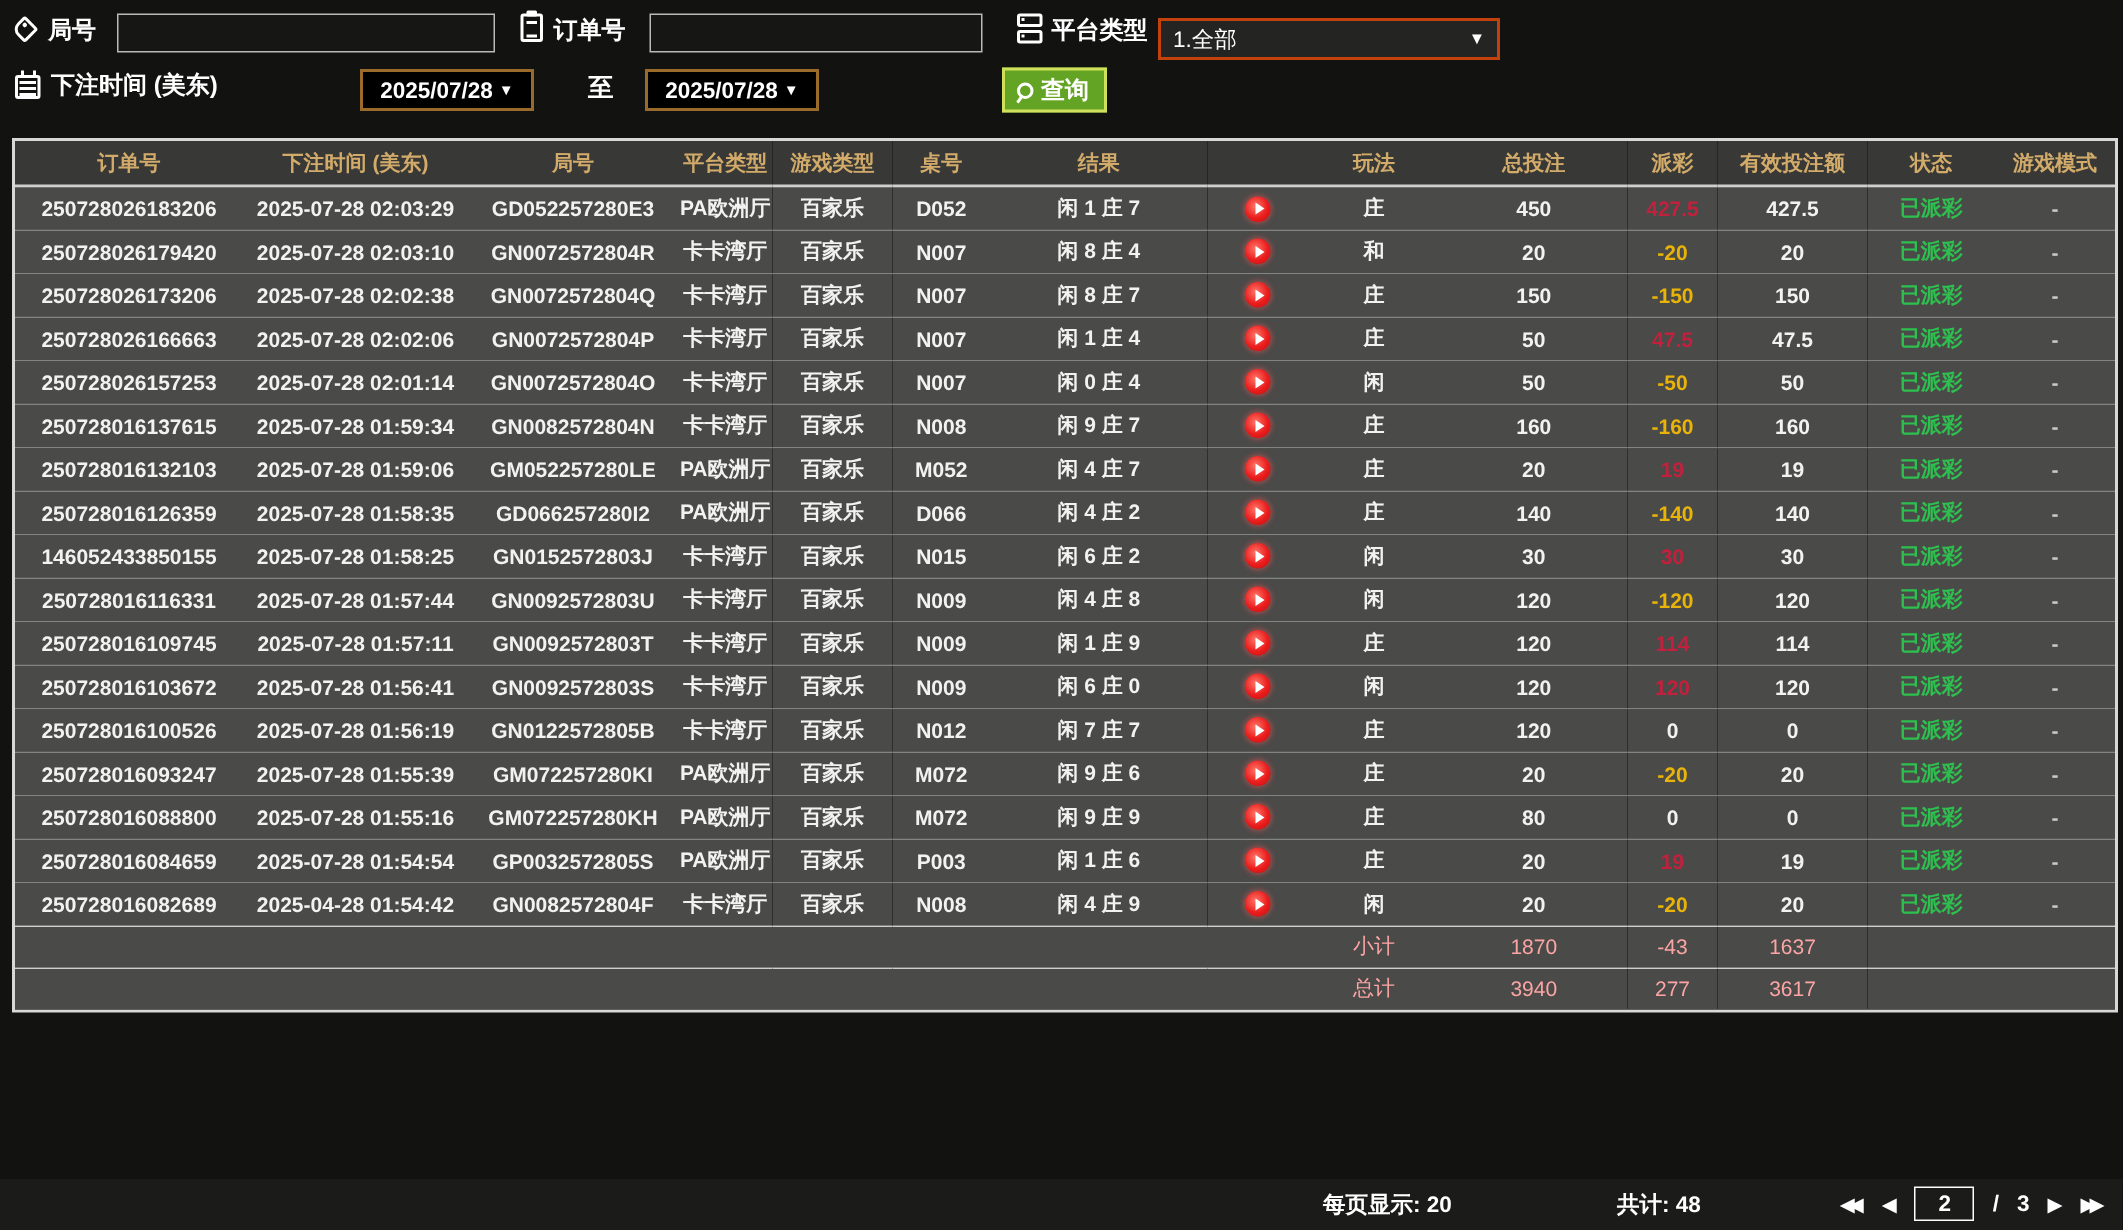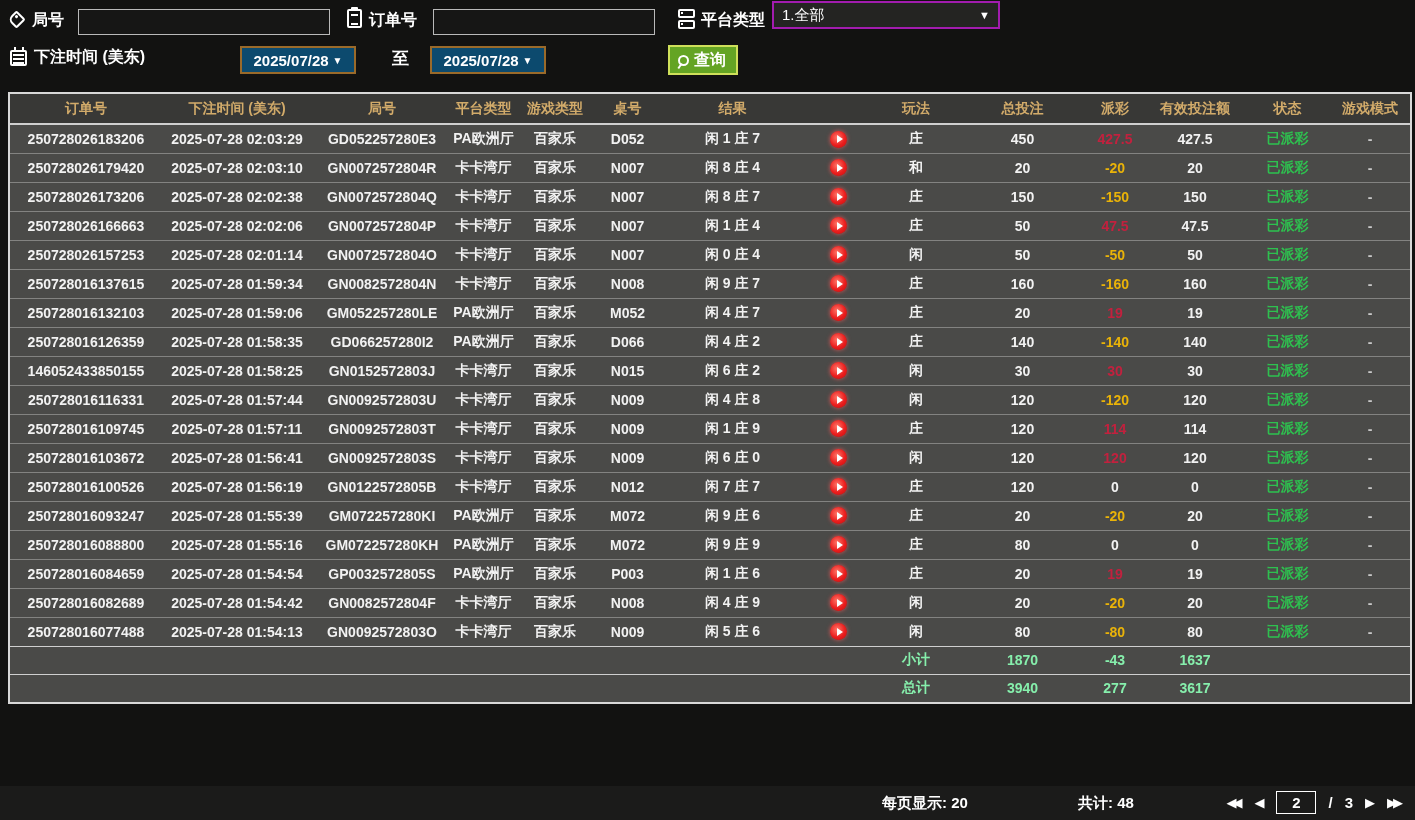--- a/index.html
+++ b/index.html
@@ -27,32 +27,32 @@
     border-top:2px solid #fff; border-bottom:2px solid #fff; }
   .lbl-order { left:369px; top:10px; }
   .inp-order { left:433px; top:9px; width:222px; height:26px; background:#161615;
     border:1px solid #b9b9b9; color:#fff; font-size:14px; padding:0 6px; outline:none; }
 
   .icon-server { left:678px; top:9px; width:17px; height:20px; display:flex;
     flex-direction:column; gap:2px; }
   .icon-server i { display:block; height:9px; border:2px solid #fff; border-radius:2px; position:relative; }
   .icon-server i::after { content:''; position:absolute; left:1px; top:1px; width:2px; height:2px; background:#fff; }
   .lbl-platform { left:701px; top:10px; }
-  .sel-platform { left:772px; top:1px; width:228px; height:28px; background:#242422;
-    border:2px solid #a21caf; color:#fff; font-size:15px; display:flex; align-items:center;
+  .sel-platform { left:772px; top:12px; width:228px; height:28px; background:#242422;
+    border:2px solid #c2410c; color:#fff; font-size:15px; display:flex; align-items:center;
     padding:0 8px; cursor:pointer; }
   .sel-platform .caret { margin-left:auto; font-size:11px; color:#fff; }
 
   .icon-cal { left:10px; top:50px; width:17px; height:16px; border:2px solid #fff; border-radius:2px; }
   .icon-cal::before { content:''; position:absolute; top:-5px; left:2px; width:2px; height:4px;
     background:#fff; box-shadow:8px 0 #fff; }
   .icon-cal::after { content:''; position:absolute; top:2px; left:1px; width:11px; height:2px;
     background:#fff; box-shadow:0 4px #fff, 0 8px #fff; }
   .lbl-bettime { left:34px; top:47px; }
-  .datebox { top:46px; width:116px; height:28px; background:#0c4a6e; border:2px solid #9a6a2a;
+  .datebox { top:46px; width:116px; height:28px; background:#000000; border:2px solid #9a6a2a;
     color:#fff; font-weight:bold; font-size:15px; display:flex; align-items:center;
     justify-content:center; gap:4px; cursor:pointer; }
   .date-from { left:240px; }
   .date-to   { left:430px; }
   .datebox .caret { font-size:10px; }
   .lbl-to { left:392px; top:47px; font-size:17px; }
 
   .btn-search { left:668px; top:45px; height:30px; padding:0 10px 0 8px; background:#64a424;
     border:2px solid #cfe05a; color:#fff; font-weight:bold; font-size:16px;
     display:flex; align-items:center; gap:5px; cursor:pointer; }
@@ -68,21 +68,21 @@
     border-bottom:2px solid #cfcfcf; }
   tbody tr { background:#4a4a48; }
   tbody tr + tr { border-top:1px solid #838381; }
   tbody td { height:29px; color:#f2f2f2; font-size:14px; font-weight:600; }
   td.c-payout.pos  { color:#c2213e; }
   td.c-payout.neg  { color:#eab308; }
   td.c-payout.zero { color:#f2f2f2; }
   td.c-status { color:#2ec04f; }
   td.c-mode { color:#c9c9c9; }
   tr.totals { background:#4a4a48; border-top:1px solid #cfcfcf; }
-  tr.totals td { height:28px; color:#86efac; font-weight:bold; font-size:14px; }
+  tr.totals td { height:28px; color:#fca5a5; font-weight:normal; font-size:14px; }
   .play-btn { display:inline-flex; align-items:center; justify-content:center;
     width:17px; height:17px; border-radius:50%; vertical-align:middle; cursor:pointer;
     background:radial-gradient(circle at 42% 38%, #ff7668 0%, #ea1d1d 55%, #c40c0c 100%);
     box-shadow:0 0 4px rgba(255,90,90,.75); }
   .play-btn::after { content:''; display:block; margin-left:2px; border-left:6px solid #fff;
     border-top:4px solid transparent; border-bottom:4px solid transparent; }
 
   
   .pager-bar { position:absolute; left:0; top:786px; width:1415px; height:34px; background:#1b1b1a;padding-left:41px; }
   .pager-bar .txt { position:absolute; top:8px; color:#fff; font-size:15px; font-weight:600; }
@@ -425,47 +425,31 @@
             <td><span class="play-btn"></span></td>
             <td class="c-method">庄</td>
             <td class="c-bet">20</td>
             <td class="c-payout pos">19</td>
             <td class="c-valid">19</td>
             <td class="c-status">已派彩</td>
             <td class="c-mode">-</td>
           </tr>
           <tr>
             <td class="c-order">250728016082689</td>
-            <td class="c-time">2025-07-28 01:54:42</td>
+            <td class="c-time">2025-04-28 01:54:42</td>
             <td class="c-round">GN0082572804F</td>
             <td class="c-platform">卡卡湾厅</td>
             <td class="c-game">百家乐</td>
             <td class="c-table">N008</td>
             <td class="c-result">闲 4 庄 9</td>
             <td><span class="play-btn"></span></td>
             <td class="c-method">闲</td>
             <td class="c-bet">20</td>
             <td class="c-payout neg">-20</td>
             <td class="c-valid">20</td>
-            <td class="c-status">已派彩</td>
-            <td class="c-mode">-</td>
-          </tr>
-          <tr>
-            <td class="c-order">250728016077488</td>
-            <td class="c-time">2025-07-28 01:54:13</td>
-            <td class="c-round">GN0092572803O</td>
-            <td class="c-platform">卡卡湾厅</td>
-            <td class="c-game">百家乐</td>
-            <td class="c-table">N009</td>
-            <td class="c-result">闲 5 庄 6</td>
-            <td><span class="play-btn"></span></td>
-            <td class="c-method">闲</td>
-            <td class="c-bet">80</td>
-            <td class="c-payout neg">-80</td>
-            <td class="c-valid">80</td>
             <td class="c-status">已派彩</td>
             <td class="c-mode">-</td>
           </tr>
         </tbody>
       <tbody>
         <tr class="totals">
           <td colspan="8"></td>
           <td>小计</td>
           <td>1870</td>
           <td>-43</td>

